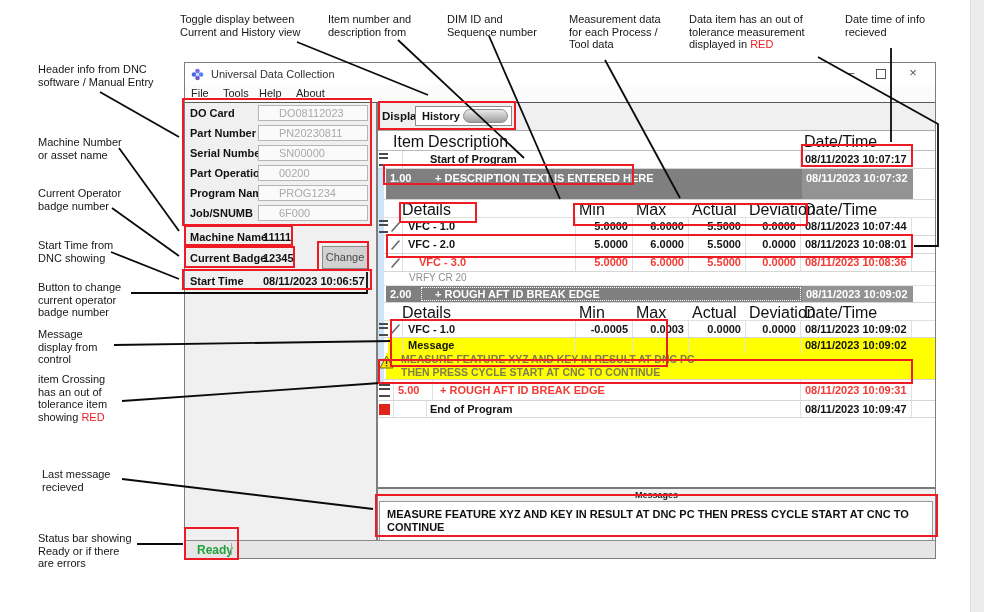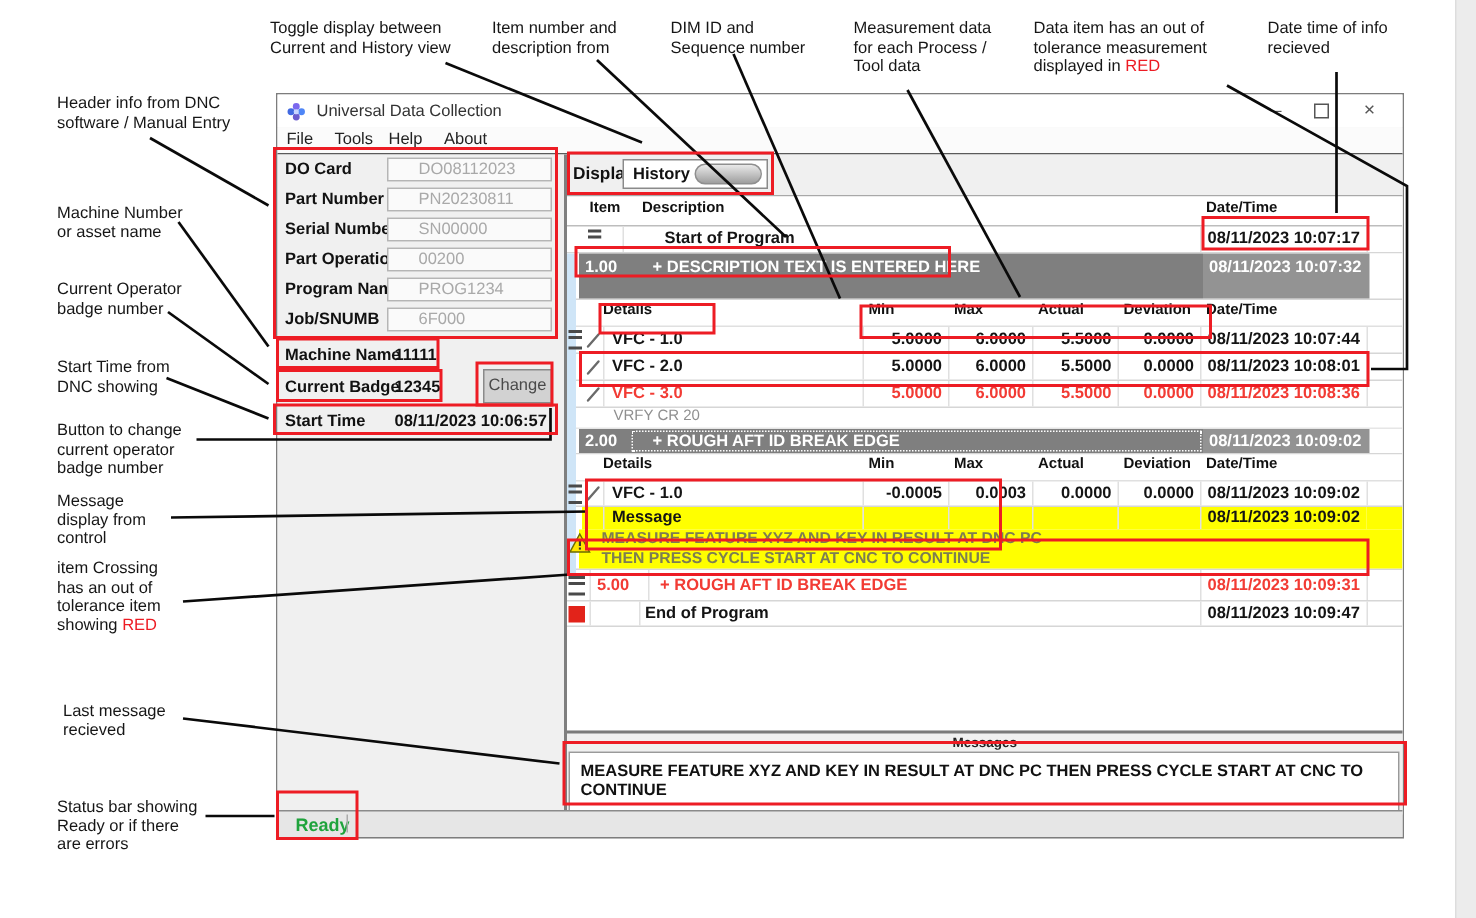--- a/index.html
+++ b/index.html
@@ -55,24 +55,24 @@
   .blue-strip{position:absolute;left:0;top:38px;width:6px;height:214px;background:#cfe5f7;z-index:2;}
   .trow{position:relative;box-sizing:border-box;}
   .grid{display:grid;grid-template-columns:10px 14px 1fr 57px 56px 57px 55px 111px 24px;}
   .cell{box-sizing:border-box;position:relative;font-size:11px;font-weight:600;color:#141414;
         line-height:17px;overflow:hidden;white-space:nowrap;}
   .bL{border-left:1px solid #e0e0e0;}
   .bB{border-bottom:1px solid #d6d6d6;}
   .num{text-align:right;padding-right:4px;}
   .datec{padding-left:4px;}
   .hdr-row{height:19px;border-bottom:1px solid #bdbdbd;position:relative;background:#fff;}
-  .hdr-row span,.dhdr span{position:absolute;top:2px;font-size:10px;font-weight:bold;color:#111;}
+  .hdr-row span,.dhdr span{position:absolute;top:2px;font-size:16px;font-weight:normal;color:#111;}
   .dhdr{height:17px;position:relative;background:#fff;border-bottom:1px solid #e0e0e0;}
   .dhdr span{top:1px;}
-  .row-simple{height:18px;display:grid;grid-template-columns:10px 14px 1fr 111px 24px;padding-left:13px;}
+  .row-simple{height:18px;display:grid;grid-template-columns:10px 14px 1fr 111px 24px;}
   .group-row{height:31px;display:grid;grid-template-columns:8px 34px 1fr 111px 22px;background:#fff;}
   .gcell{background:#7f7f7f;color:#fff;font-size:11px;font-weight:600;line-height:18px;box-sizing:border-box;white-space:nowrap;}
   .gdate{background:#939393;padding-left:4px;}
   .redtext,.redtext *{color:#f23b34 !important;}
   .note-row{height:13px;font-size:10px;color:#8f8f8f;padding-left:31px;line-height:12px;border-bottom:1px solid #e6e6e6;background:#fff;}
   .yellow{background:#ffff00;}
   .msg-lines{height:26px;position:relative;border-bottom:1px solid #d6d6d6;}
   .msg-line{font-size:10.5px;font-weight:600;color:#7d7d52;line-height:13px;padding-left:23px;white-space:nowrap;}
   .icon-cell{display:flex;align-items:center;justify-content:flex-start;padding-left:1px;}
   .hamb{width:11px;height:9px;border-top:2px solid #4a4a4a;border-bottom:2px solid #4a4a4a;position:relative;display:inline-block;z-index:3;}
@@ -234,21 +234,21 @@
             <div class="cell bL"></div>
           </div>
 
           <div class="trow grid bB redtext" style="height:18px">
             <div class="cell"></div>
             <div class="cell icon-cell">
                 <svg width="12" height="12">
                   <path d="M10 2 L3 10" stroke="#6a6a6a" stroke-width="1.6" stroke-linecap="round"></path>
                 </svg>
               </div>
-            <div class="cell bL" style="padding-left:5px">VFC - 3.0</div>
+            <div class="cell bL" style="padding-left:16px">VFC - 3.0</div>
             <div class="cell bL num">5.0000</div>
             <div class="cell bL num">6.0000</div>
             <div class="cell bL num">5.5000</div>
             <div class="cell bL num">0.0000</div>
             <div class="cell bL datec">08/11/2023 10:08:36</div>
             <div class="cell bL" style="color:#141414"></div>
           </div>
 
           <div class="note-row">VRFY CR 20</div>
 

